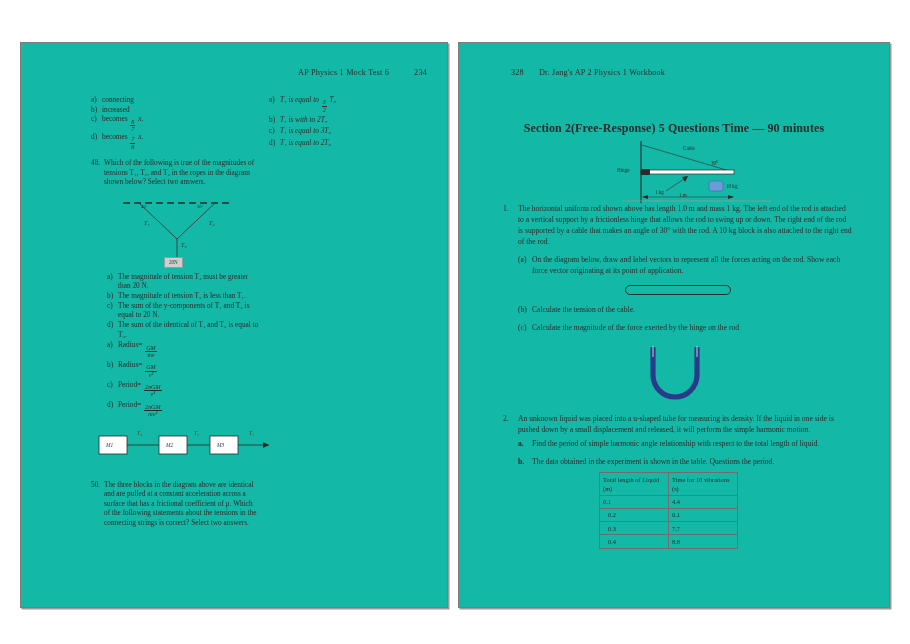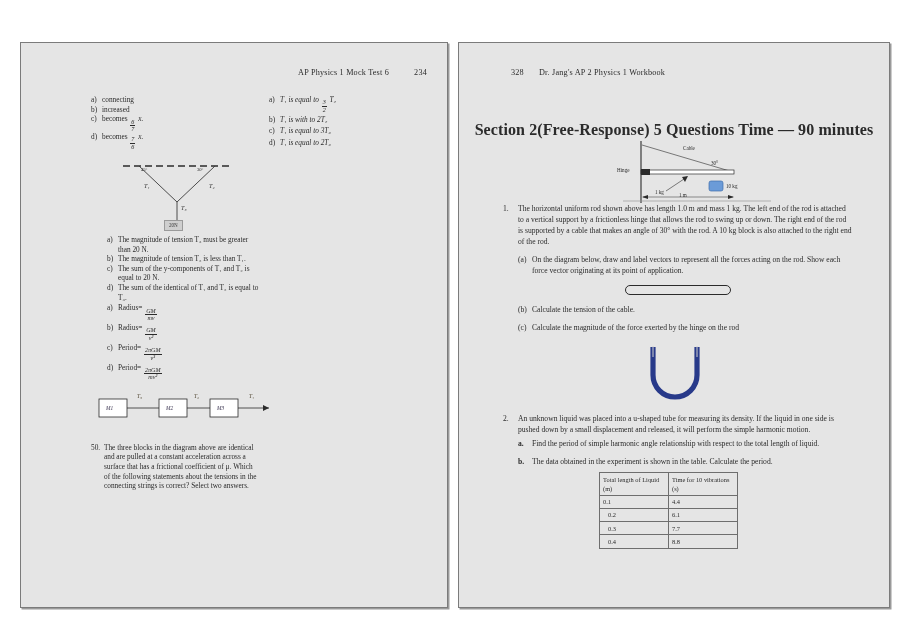--- a/index.html
+++ b/index.html
@@ -13,21 +13,21 @@
     overflow: hidden;
     position: relative;
   }
   .spread {
     position: absolute;
     left: 0; top: 0;
     width: 910px; height: 644px;
   }
   .page {
     position: absolute;
-    background: #e5e5e5;
+    background: #14b8a6;
     border: 1px solid #7b7b7b;
     box-shadow: 1.5px 1.5px 0 0 #9a9a9a;
     box-sizing: border-box;
     overflow: hidden;
     font-family: Liberation Serif, serif;
   }
   .page-left  { left: 20px;  top: 42px; width: 428px; height: 566px; }
   .page-right { left: 458px; top: 42px; width: 432px; height: 566px; }
 
   
@@ -120,21 +120,21 @@
     font-size: 5.6px;
     color: #4a3f2a;
     font-style: italic;
   }
 
   
   .section-title {
     position: absolute;
     left: 0; right: 0; top: 78px;
     text-align: center;
-    font-size: 16px;
+    font-size: 12px;
     font-weight: bold;
     letter-spacing: .1px;
   }
   .roddiag {
     position: absolute;
     left: 162px; top: 96px;
     width: 190px; height: 66px;
   }
   .roddiag svg { position: absolute; left: 0; top: 0; }
   .rd-label {
@@ -224,20 +224,24 @@
         <span class="qbody">
           <span>becomes</span>
           <span class="frac">
             <span class="num">7</span>
             <span class="den">6</span>
           </span>
           <span class="ital">x.</span>
         </span>
       </div>
 
+      <div class="numq">
+        <span class="qmark">48.</span>
+        <span class="qbody">Which of the following is true of the magnitudes of tensions T₁, T₂, and T₃ in the ropes in the diagram shown below? Select two answers.</span>
+      </div>
 
       <div class="ydiag">
         <svg width="165" height="78">
           <line x1="18" y1="12" x2="128" y2="12" stroke="#2b2b2b" stroke-width="1.4" stroke-dasharray="7,4"></line>
           <line x1="34" y1="12" x2="72" y2="48" stroke="#3a3a3a" stroke-width="0.9"></line>
           <line x1="110" y1="12" x2="72" y2="48" stroke="#3a3a3a" stroke-width="0.9"></line>
           <line x1="72" y1="48" x2="72" y2="66" stroke="#3a3a3a" stroke-width="0.9"></line>
         </svg>
         <span class="ylabel" style="left:36px; top:13px; font-size:4.6px; font-style:normal;">45°</span>
         <span class="ylabel" style="left:92px; top:13px; font-size:4.6px; font-style:normal;">30°</span>
@@ -427,21 +431,21 @@
         <span class="rtext">An unknown liquid was placed into a u-shaped tube for measuring its density. If the liquid in one side is pushed down by a small displacement and released, it will perform the simple harmonic motion.</span>
       </div>
 
       <div class="sub-part" style="margin-top:0">
         <span class="smark bold">a.</span>
         <span class="stext">Find the period of simple harmonic angle relationship with respect to the total length of liquid.</span>
       </div>
 
       <div class="sub-part">
         <span class="smark bold">b.</span>
-        <span class="stext">The data obtained in the experiment is shown in the table. Calculate the period.</span>
+        <span class="stext">The data obtained in the experiment is shown in the table. Questions the period.</span>
       </div>
 
       <table class="datatable">
         <thead>
           <tr>
             <th>Total length of Liquid (m)</th>
             <th>Time for 10 vibrations (s)</th>
           </tr>
         </thead>
         <tbody>

